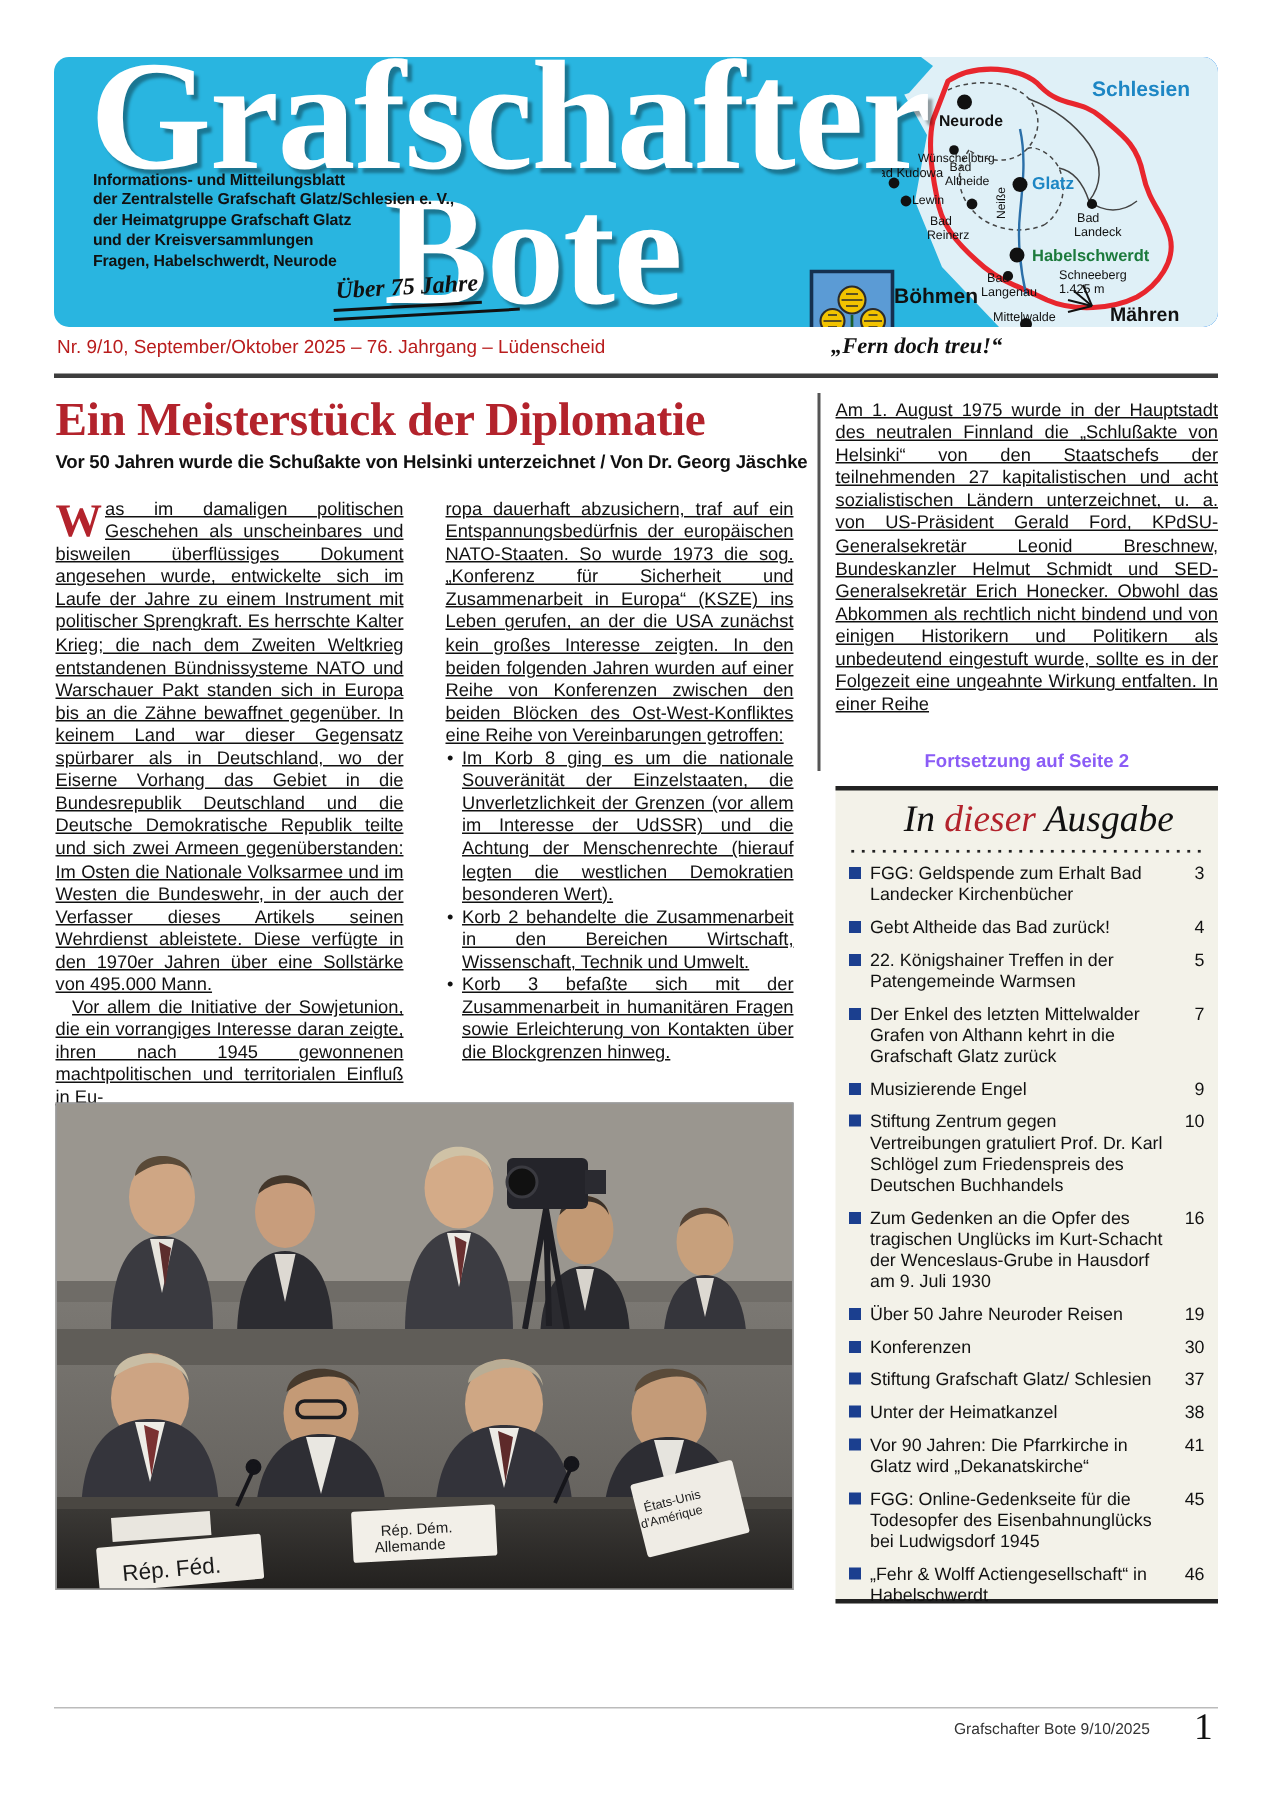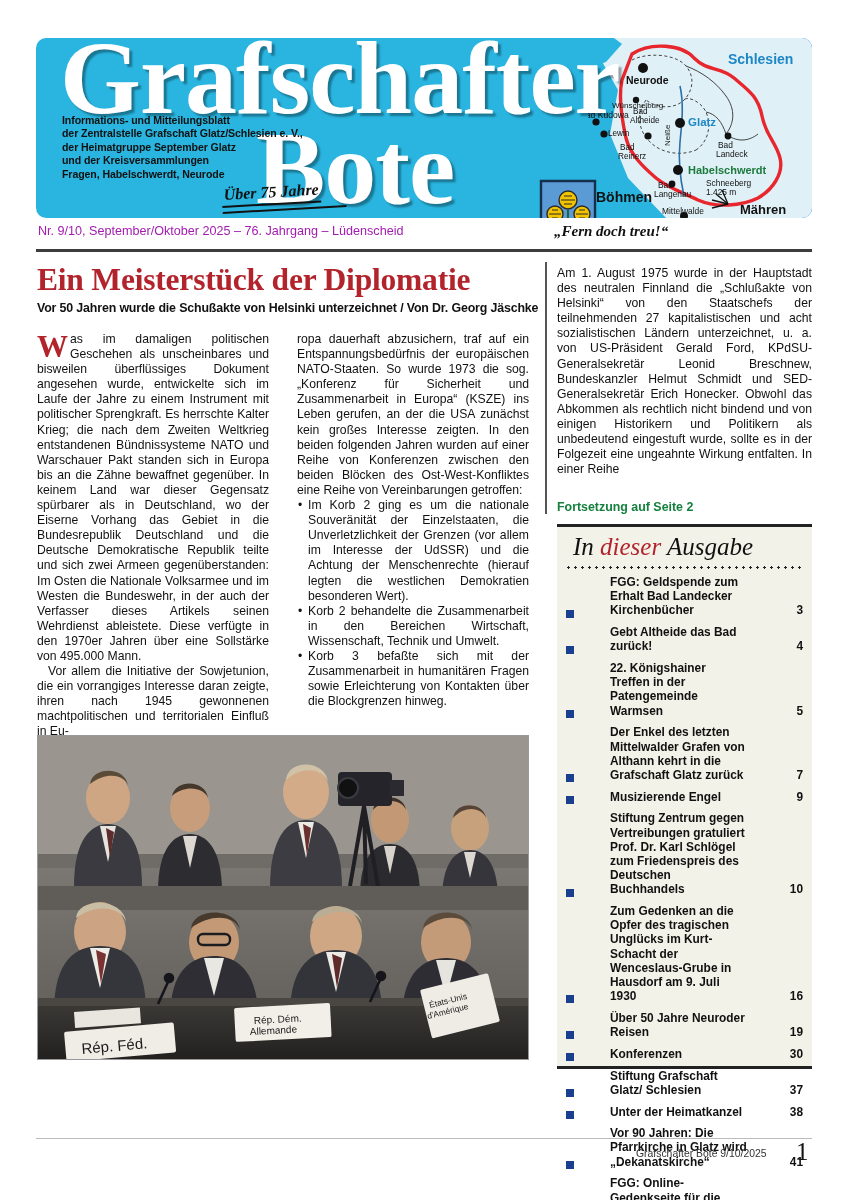--- a/index.html
+++ b/index.html
@@ -76,21 +76,21 @@
     background: #3b82f6;
     overflow: hidden;
   }
 
   
   .issueline {
     position: absolute; left: 36px; top: 222px; width: 776px; height: 26px;
   }
   .issueline .left {
     position: absolute; left: 2px; top: 2px;
-    font-size: 12.6px; color: #a21caf;
+    font-size: 12.6px; color: #b91c1c;
   }
   .issueline .motto {
     position: absolute; left: 478px; top: 1px;
     font-family: "Liberation Serif", serif;
     font-style: italic; font-weight: bold;
     font-size: 15px; color: #111; margin-left: 40px;
   }
   .rule-thick {
     position: absolute; left: 36px; top: 249px; width: 776px; height: 3px;
     background: #3d3d3d;
@@ -112,20 +112,21 @@
   }
 
   
   .col {
     position: absolute;
     font-size: 12.2px;
     line-height: 15.1px;
     color: #111;
     text-align: justify;
     hyphens: none;
+    text-decoration: underline;
   }
   .col p { margin: 0; }
   .col p + p { text-indent: 11px; }
 
   #col1 { left: 37px; top: 332px; width: 232px; }
   #col2 { left: 297px; top: 332px; width: 232px; }
   #col3 { left: 557px; top: 266px; width: 255px; }
 
   .dropcap {
     float: left;
@@ -141,65 +142,65 @@
     position: relative;
     padding-left: 11px;
     text-align: justify;
   }
   .bullets li::before {
     content: "•";
     position: absolute; left: 1px; top: 0;
   }
   .contd {
     position: absolute; left: 557px; top: 500px; width: 255px;
-    text-align: left;
-    font-size: 12.4px; font-weight: bold; color: #15803d;
+    text-align: center;
+    font-size: 12.4px; font-weight: bold; color: #8b5cf6;
   }
 
   
   .vrule {
     position: absolute; left: 545px; top: 262px; width: 2px; height: 252px;
     background: #555;
   }
 
   
   .tocbox {
     position: absolute; left: 557px; top: 524px;
     width: 255px; height: 545px;
     background: #f3f2e9;
     border-top: 3px solid #222;
     border-bottom: 3px solid #222;
   }
   .toc-title {
     font-family: "Liberation Serif", serif;
     font-size: 25px;
     font-style: italic;
+    text-align: center;
     color: #111;
     padding: 6px 0 5px 16px;
     white-space: nowrap;
   }
   .toc-title .red { color: #b3232c; }
   .toc-dots {
     height: 3px;
     margin: 0 8px 6px 8px;
     background-image: radial-gradient(circle, #222 1px, transparent 1.2px);
     background-size: 7px 3px;
     background-repeat: repeat-x;
   }
   .toc-list { padding: 0 9px 0 9px; }
   .toc-item {
     position: relative;
     display: flex;
-    align-items: flex-end;
+    align-items: flex-start;
     margin-bottom: 7.5px;
     font-size: 11.9px;
-    font-weight: bold;
+    font-weight: normal;
     line-height: 14.2px;
     color: #111;
-    gap: 30px;
   }
   .toc-sq {
     flex: 0 0 auto;
     width: 8px; height: 8px;
     background: #1b3f8f;
     margin: 3px 6px 0 0;
   }
   .toc-label { flex: 1 1 auto; padding-right: 6px; }
   .toc-page { flex: 0 0 auto; width: 20px; text-align: right; }
 
@@ -313,21 +314,21 @@
         </g>
       </svg>
     </div>
 
     <div class="mast-title">Grafschafter</div>
     <div class="mast-title2">Bote</div>
 
     <div class="mast-sub">
       <div>Informations- und Mitteilungsblatt</div>
       <div>der Zentralstelle Grafschaft Glatz/Schlesien e. V.,</div>
-      <div>der Heimatgruppe September Glatz</div>
+      <div>der Heimatgruppe Grafschaft Glatz</div>
       <div>und der Kreisversammlungen</div>
       <div>Fragen, Habelschwerdt, Neurode</div>
     </div>
 
     <div class="jubi">
       <span class="jubi-text">Über 75 Jahre</span>
       <span class="jubi-rule"></span>
     </div>
 
     <div class="crest">
@@ -366,21 +367,21 @@
   <div class="vrule"></div>
 
   <div class="col" id="col1">
     <p><span class="dropcap">W</span><span>as im damaligen politischen Geschehen als unscheinbares und bisweilen überflüssiges Dokument angesehen wurde, entwickelte sich im Laufe der Jahre zu einem Instrument mit politischer Sprengkraft. Es herrschte Kalter Krieg; die nach dem Zweiten Weltkrieg entstandenen Bündnissysteme NATO und Warschauer Pakt standen sich in Europa bis an die Zähne bewaffnet gegenüber. In keinem Land war dieser Gegensatz spürbarer als in Deutschland, wo der Eiserne Vorhang das Gebiet in die Bundesrepublik Deutschland und die Deutsche Demokratische Republik teilte und sich zwei Armeen gegenüberstanden: Im Osten die Nationale Volksarmee und im Westen die Bundeswehr, in der auch der Verfasser dieses Artikels seinen Wehrdienst ableistete. Diese verfügte in den 1970er Jahren über eine Sollstärke von 495.000 Mann.</span></p>
     <p>Vor allem die Initiative der Sowjetunion, die ein vorrangiges Interesse daran zeigte, ihren nach 1945 gewonnenen machtpolitischen und territorialen Einfluß in Eu-</p>
   </div>
 
   <div class="col" id="col2">
     <p>ropa dauerhaft abzusichern, traf auf ein Entspannungsbedürfnis der europäischen NATO-Staaten. So wurde 1973 die sog. „Konferenz für Sicherheit und Zusammenarbeit in Europa“ (KSZE) ins Leben gerufen, an der die USA zunächst kein großes Interesse zeigten. In den beiden folgenden Jahren wurden auf einer Reihe von Konferenzen zwischen den beiden Blöcken des Ost-West-Konfliktes eine Reihe von Vereinbarungen getroffen:</p>
     <ul class="bullets">
-      <li>Im Korb 2 ging es um die nationale Souveränität der Einzelstaaten, die Unverletzlichkeit der Grenzen (vor allem im Interesse der UdSSR) und die Achtung der Menschenrechte (hierauf legten die westlichen Demokratien besonderen Wert).</li>
+      <li>Im Korb 8 ging es um die nationale Souveränität der Einzelstaaten, die Unverletzlichkeit der Grenzen (vor allem im Interesse der UdSSR) und die Achtung der Menschenrechte (hierauf legten die westlichen Demokratien besonderen Wert).</li>
       <li>Korb 2 behandelte die Zusammenarbeit in den Bereichen Wirtschaft, Wissenschaft, Technik und Umwelt.</li>
       <li>Korb 3 befaßte sich mit der Zusammenarbeit in humanitären Fragen sowie Erleichterung von Kontakten über die Blockgrenzen hinweg.</li>
     </ul>
   </div>
 
   <div class="col" id="col3">
     <p>Am 1. August 1975 wurde in der Hauptstadt des neutralen Finnland die „Schlußakte von Helsinki“ von den Staatschefs der teilnehmenden 27 kapitalistischen und acht sozialistischen Ländern unterzeichnet, u. a. von US-Präsident Gerald Ford, KPdSU-Generalsekretär Leonid Breschnew, Bundeskanzler Helmut Schmidt und SED-Generalsekretär Erich Honecker. Obwohl das Abkommen als rechtlich nicht bindend und von einigen Historikern und Politikern als unbedeutend eingestuft wurde, sollte es in der Folgezeit eine ungeahnte Wirkung entfalten. In einer Reihe</p>
   </div>
   <div class="contd">Fortsetzung auf Seite 2</div>
 

